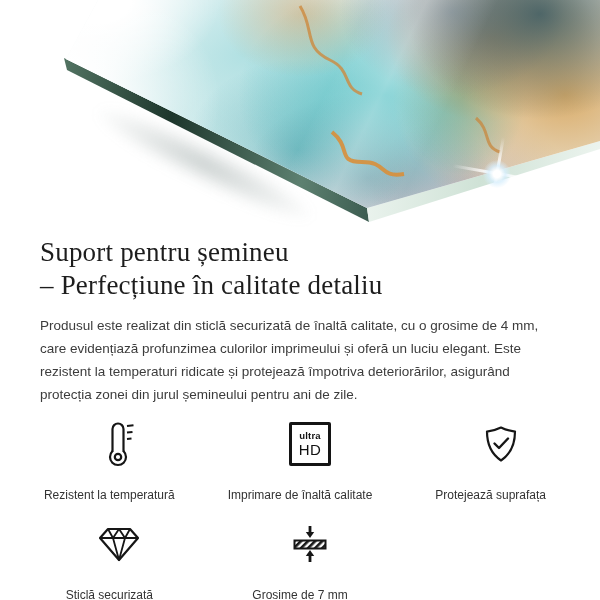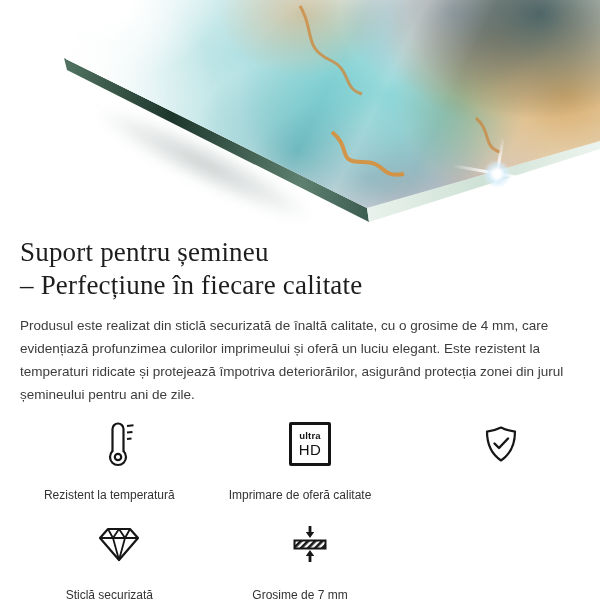--- a/index.html
+++ b/index.html
@@ -60,21 +60,21 @@
     position:absolute;left:0;top:43px;width:90px;height:3px;border-radius:2px;
     background:linear-gradient(90deg,rgba(255,255,255,0),#fff 42%,#fff 58%,rgba(255,255,255,0));
   }
   .sparkle .r1{transform:rotate(10deg);}
   .sparkle .r2{transform:rotate(100deg) scaleX(.82);}
   .sparkle .glow{
     position:absolute;left:31px;top:31px;width:28px;height:28px;border-radius:50%;
     background:radial-gradient(circle,#fff 18%,rgba(215,238,252,.8) 42%,rgba(215,238,252,0) 72%);
   }
   
-  .content{padding:0 20px;}
+  .content{padding:0 40px;}
   h1{
     margin:6px 0 0;font-family:"Liberation Serif",serif;font-weight:400;
     font-size:27px;line-height:33px;color:#1d1d1d;letter-spacing:.2px;
   }
   .desc{
     margin:12px 0 4px;font-size:13.5px;line-height:23px;color:#3c3c3c;
   }
   
   .features{
     margin:14px 14px 0;display:grid;grid-template-columns:repeat(3,1fr);
@@ -110,21 +110,21 @@
   <div class="sparkle">
     <i class="ray r1"></i>
       <i class="ray r2"></i>
       <i class="glow"></i>
   </div>
 </div>
 
 <div class="content">
   <h1>
     <span>Suport pentru șemineu</span><br>
-    <span>– Perfecțiune în fiecare calitate</span>
+    <span>– Perfecțiune în calitate detaliu</span>
   </h1>
   <p class="desc">Produsul este realizat din sticlă securizată de înaltă calitate, cu o grosime de 4 mm, care evidențiază profunzimea culorilor imprimeului și oferă un luciu elegant. Este rezistent la temperaturi ridicate și protejează împotriva deteriorărilor, asigurând protecția zonei din jurul șemineului pentru ani de zile.</p>
 </div>
 
 <div class="features">
 
   <div class="feature">
     <div class="iconbox">
       <svg width="34" height="46" viewBox="0 0 34 46">
         <circle class="icon-stroke" cx="16" cy="36" r="8" stroke-width="2.2"></circle>
@@ -136,30 +136,31 @@
     <span class="label">Rezistent la temperatură</span>
   </div>
 
   <div class="feature">
     <div class="iconbox">
       <div class="uhd">
         <span class="t">ultra</span>
         <span class="b">HD</span>
       </div>
     </div>
-    <span class="label">Imprimare de oferă calitate</span>
+    <span class="label">Imprimare de înaltă calitate</span>
   </div>
 
   <div class="feature">
     <div class="iconbox">
       <svg width="40" height="40" viewBox="0 0 40 40">
         <path class="icon-stroke" d="M20 3.5 C25 6 29.5 7 34 7.6 C34 21 29 30.5 20 36.5 C11 30.5 6 21 6 7.6 C10.5 7 15 6 20 3.5 Z" stroke-width="2.2" stroke-linejoin="round"></path>
         <path class="icon-stroke" d="M13.5 19.5 L18 24 L27 14.5" stroke-width="2.4" stroke-linecap="round" stroke-linejoin="round"></path>
       </svg>
     </div>
+    <span class="label">Protejează suprafața</span>
   </div>
 
   <div class="feature">
     <div class="iconbox">
       <svg width="44" height="40" viewBox="0 0 44 40">
         <path class="icon-stroke" d="M11 5 L33 5 L41 14 L22 36 L3 14 Z" stroke-width="2.2" stroke-linejoin="round"></path>
         <path class="icon-stroke" d="M3 14 L41 14 M11 5 L16 14 L22 5 L28 14 L33 5 M16 14 L22 36 L28 14" stroke-width="1.8" stroke-linejoin="round"></path>
       </svg>
     </div>
     <span class="label">Sticlă securizată</span>

